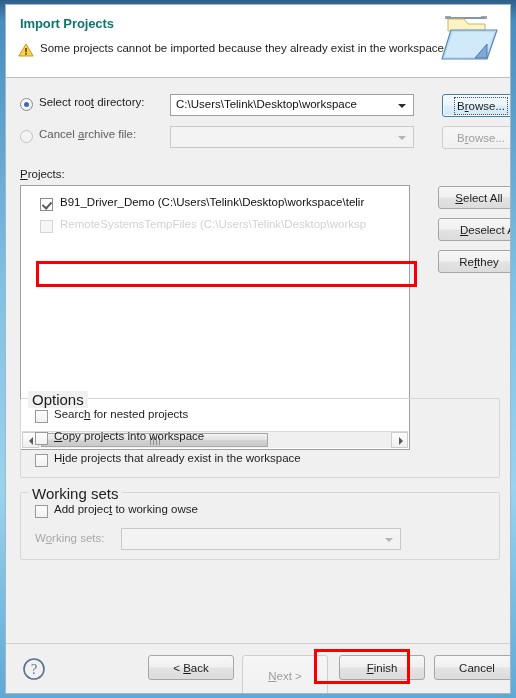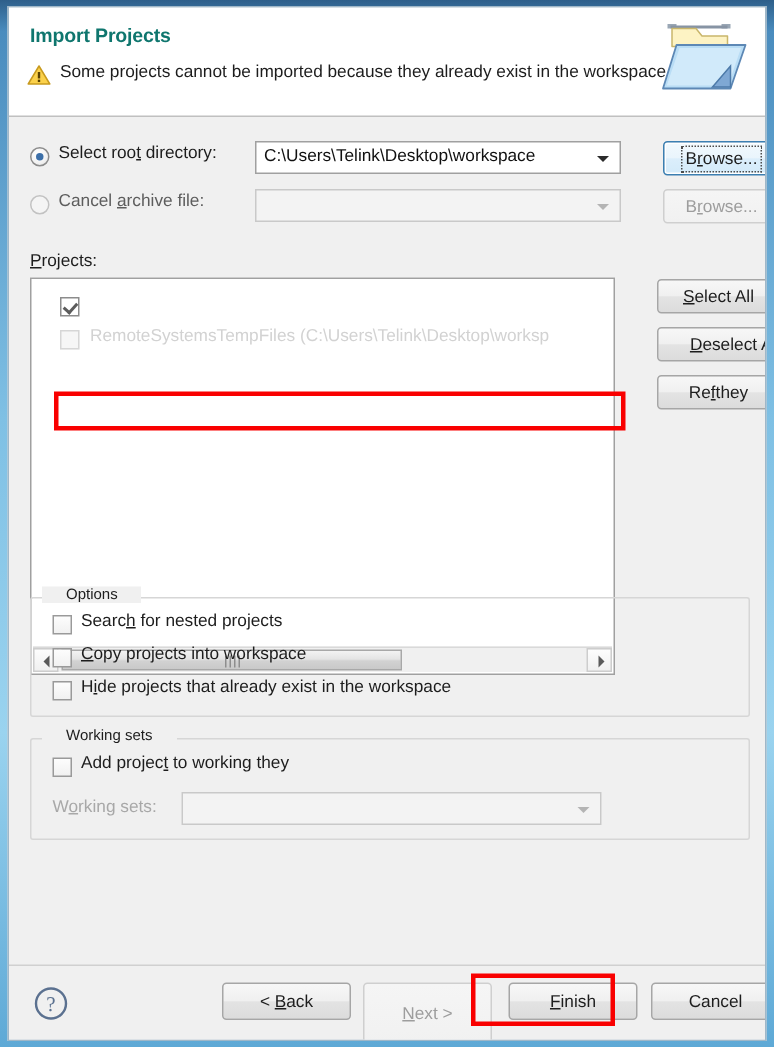--- a/index.html
+++ b/index.html
@@ -150,22 +150,22 @@
   }
   #sb-grip span{
     position:absolute;top:0;width:1px;height:8px;background:#8e8e8e;
   }
   
   .groupbox{
     position:absolute;box-sizing:border-box;
     border:1px solid #d6d6d6;border-radius:2px;
   }
   .group-title{
-    position:absolute;top:-8px;left:7px;padding:0 16px;background:#f0f0f0;
-    font-size:10px;color:#1d1d1d;
+    position:absolute;top:-8px;left:7px;padding:0 4px;background:#f0f0f0;
+    font-size:15px;color:#1d1d1d;
   }
   .cb-row{position:absolute;left:14px;height:19px;}
   .cb-box{
     position:absolute;left:0;top:2px;width:13px;height:13px;
     background:linear-gradient(180deg,#fdfdfd 0%,#f1f1f1 100%);
     border:1px solid #9a9a9a;box-sizing:border-box;
   }
   .cb-label{
     position:absolute;left:19px;top:0px;font-size:11.5px;color:#1d1d1d;white-space:nowrap;
   }
@@ -241,20 +241,21 @@
       </div>
       <div class="btn disabled" style="left:416px;top:48px;width:78px;height:23px;">
         <span class="btn-label"><span>B</span><u>r</u><span>owse...</span></span>
       </div>
 
       <div id="projects-label"><u>P</u><span>rojects:</span></div>
 
       <div id="projects-list">
         <div class="project-row" style="top:9px;">
           <span class="chk checked"></span>
+          <span class="project-text">B91_Driver_Demo (C:\Users\Telink\Desktop\workspace\telir</span>
         </div>
         <div class="project-row" style="top:31px;">
           <span class="chk disabled"></span>
           <span class="project-text dim">RemoteSystemsTempFiles (C:\Users\Telink\Desktop\worksp</span>
         </div>
 
         <div id="list-hscroll">
           <div class="sb-btn" style="left:0;">
               <span class="sb-arrow-left"></span>
             </div>
@@ -295,21 +296,21 @@
         <div class="cb-row" style="top:53px;">
           <span class="cb-box"></span>
           <span class="cb-label"><span>H</span><u>i</u><span>de projects that already exist in the workspace</span></span>
         </div>
       </div>
 
       <div class="groupbox" style="left:14px;top:414px;width:480px;height:68px;">
         <span class="group-title">Working sets</span>
         <div class="cb-row" style="top:10px;">
           <span class="cb-box"></span>
-          <span class="cb-label"><span>Add projec</span><u>t</u><span> to working they</span></span>
+          <span class="cb-label"><span>Add projec</span><u>t</u><span> to working owse</span></span>
         </div>
         <span class="ws-label" style="left:14px;top:39px;"><span>W</span><u>o</u><span>rking sets:</span></span>
         <div class="combo disabled" style="left:100px;top:35px;width:280px;">
           <span class="combo-text"></span>
           <span class="combo-arrow"></span>
         </div>
       </div>
     </div>
 
     <div id="dialog-footer">

